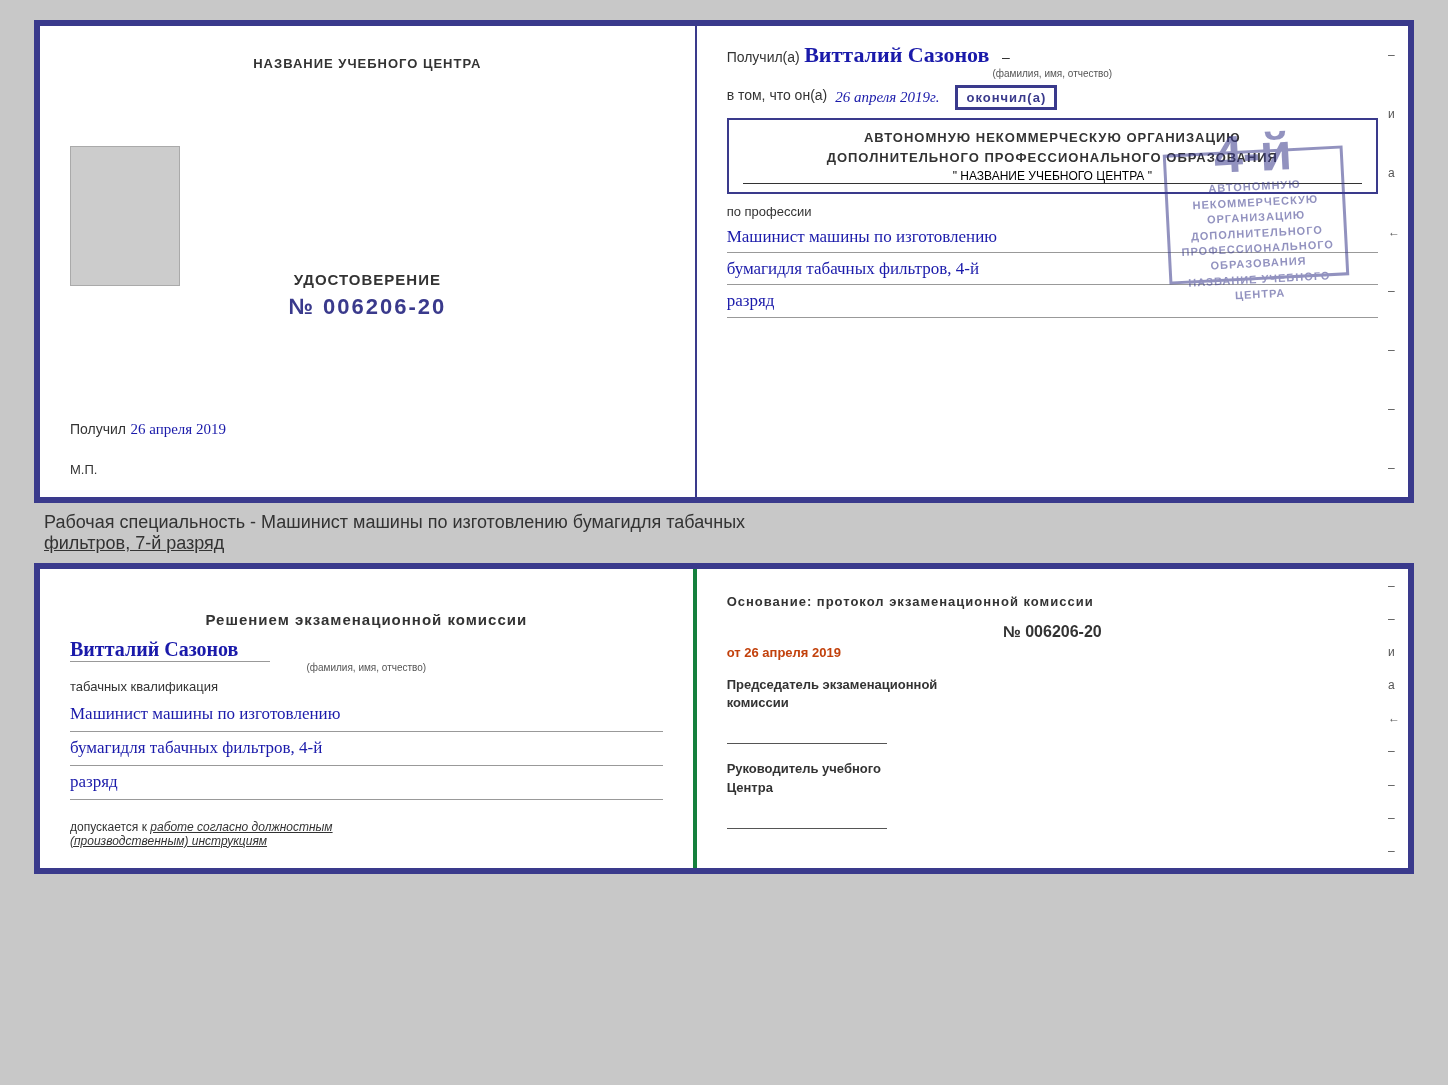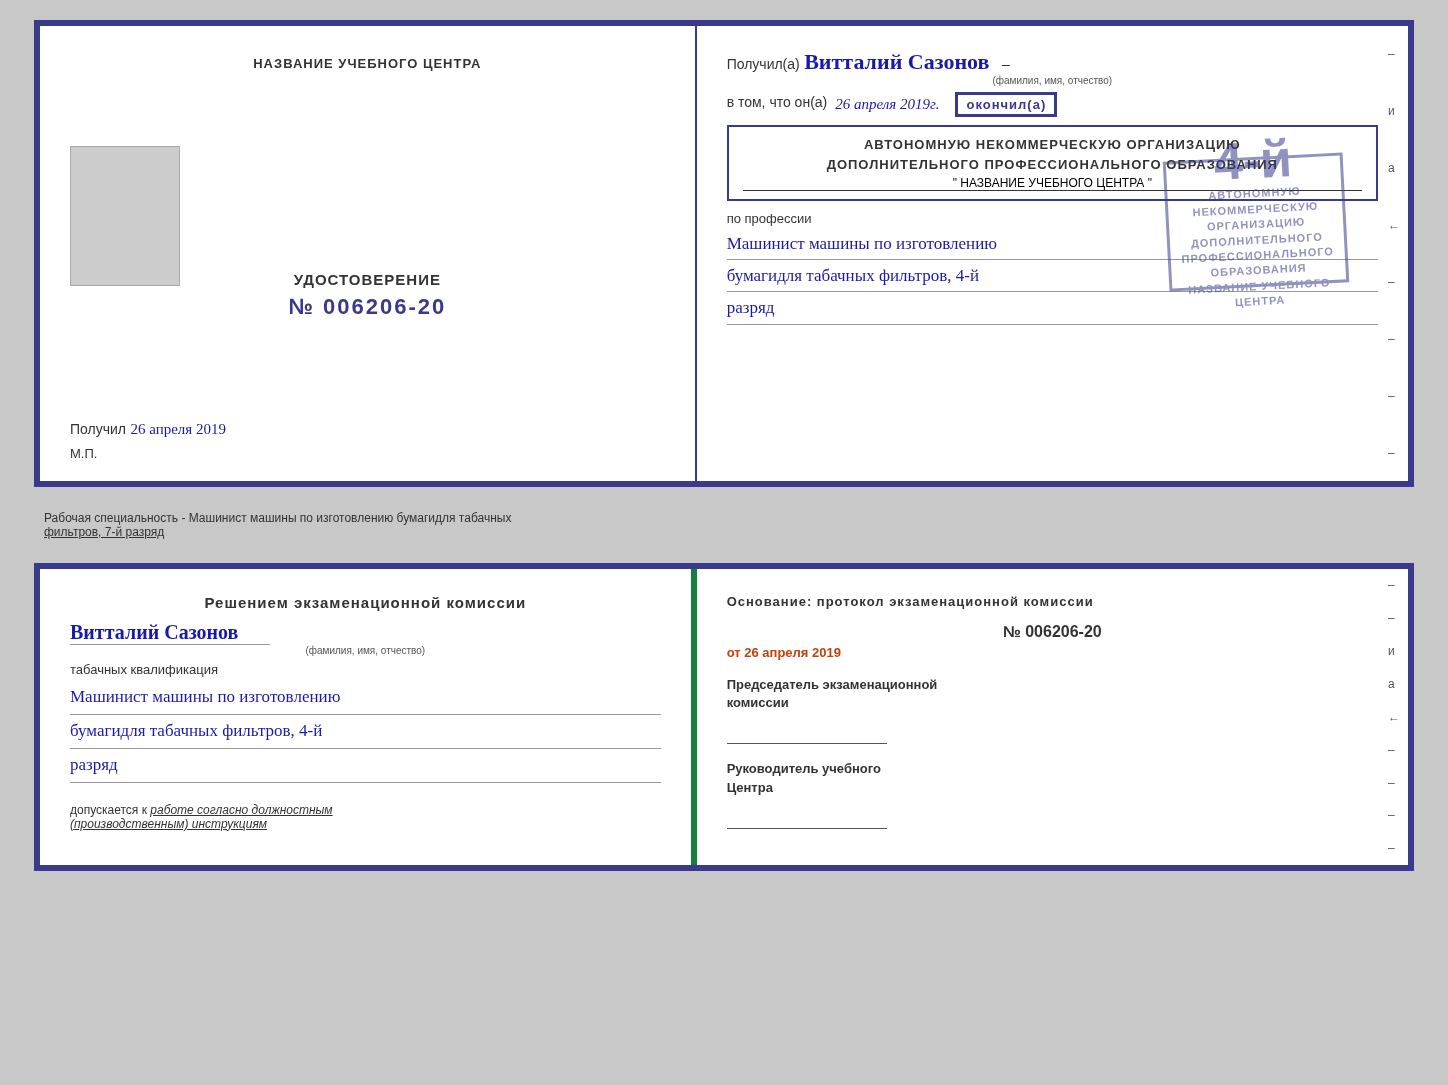--- a/index.html
+++ b/index.html
@@ -7,21 +7,21 @@
       background: #c8c8c8;
       font-family: Arial, sans-serif;
       width: 1448px;
       min-height: 1085px;
       padding: 20px;
     }
 
     .document-container {
       display: flex;
       flex-direction: column;
-      gap: 8px;
+      gap: 1px;
     }
 
     
     .top-cert {
       display: flex;
       border: 6px solid #3a3a8c;
       background: #fff;
       width: 1380px;
       margin: 0 auto;
       position: relative;
@@ -32,21 +32,21 @@
       border-right: 2px solid #3a3a8c;
       padding: 30px 30px 20px 30px;
       display: flex;
       flex-direction: column;
       align-items: center;
       position: relative;
     }
 
     .top-cert-right {
       width: 52%;
-      padding: 23px 30px 20px 30px;
+      padding: 16px 30px 20px 30px;
       position: relative;
     }
 
     .school-name-label {
       font-size: 13px;
       letter-spacing: 1px;
       text-align: center;
       color: #333;
       font-weight: 600;
       margin-bottom: 60px;
@@ -72,21 +72,21 @@
 
     .issued-line {
       font-size: 14px;
       color: #333;
       margin-top: auto;
     }
 
     .mp-label {
       font-size: 13px;
       color: #333;
-      margin-top: 8px;
+      margin-top: 24px;
       align-self: flex-start;
     }
 
     .photo-box {
       width: 110px;
       height: 140px;
       background: #ccc;
       position: absolute;
       left: 30px;
       top: 120px;
@@ -191,44 +191,44 @@
       pointer-events: none;
     }
     .side-mark {
       font-size: 12px;
       color: #555;
     }
 
     
     .bottom-label {
       width: 1380px;
-      margin: 12px auto;
+      margin: 4px auto;
       padding: 4px 10px;
-      font-size: 12px;
+      font-size: 18px;
       color: #333;
     }
 
     .bottom-label-underlined {
       text-decoration: underline;
     }
 
     
     .bottom-cert {
       display: flex;
       border: 6px solid #3a3a8c;
       background: #fff;
       width: 1380px;
       margin: 0 auto;
       position: relative;
     }
 
     .bottom-cert-left {
       width: 48%;
-      border-right: 6px solid #15803d;
-      padding: 25px 30px 20px 30px;
+      border-right: 4px solid #15803d;
+      padding: 42px 30px 20px 30px;
     }
 
     .bottom-cert-right {
       width: 52%;
       padding: 25px 30px 20px 30px;
       position: relative;
     }
 
     .reshenie-title {
       font-size: 15px;

